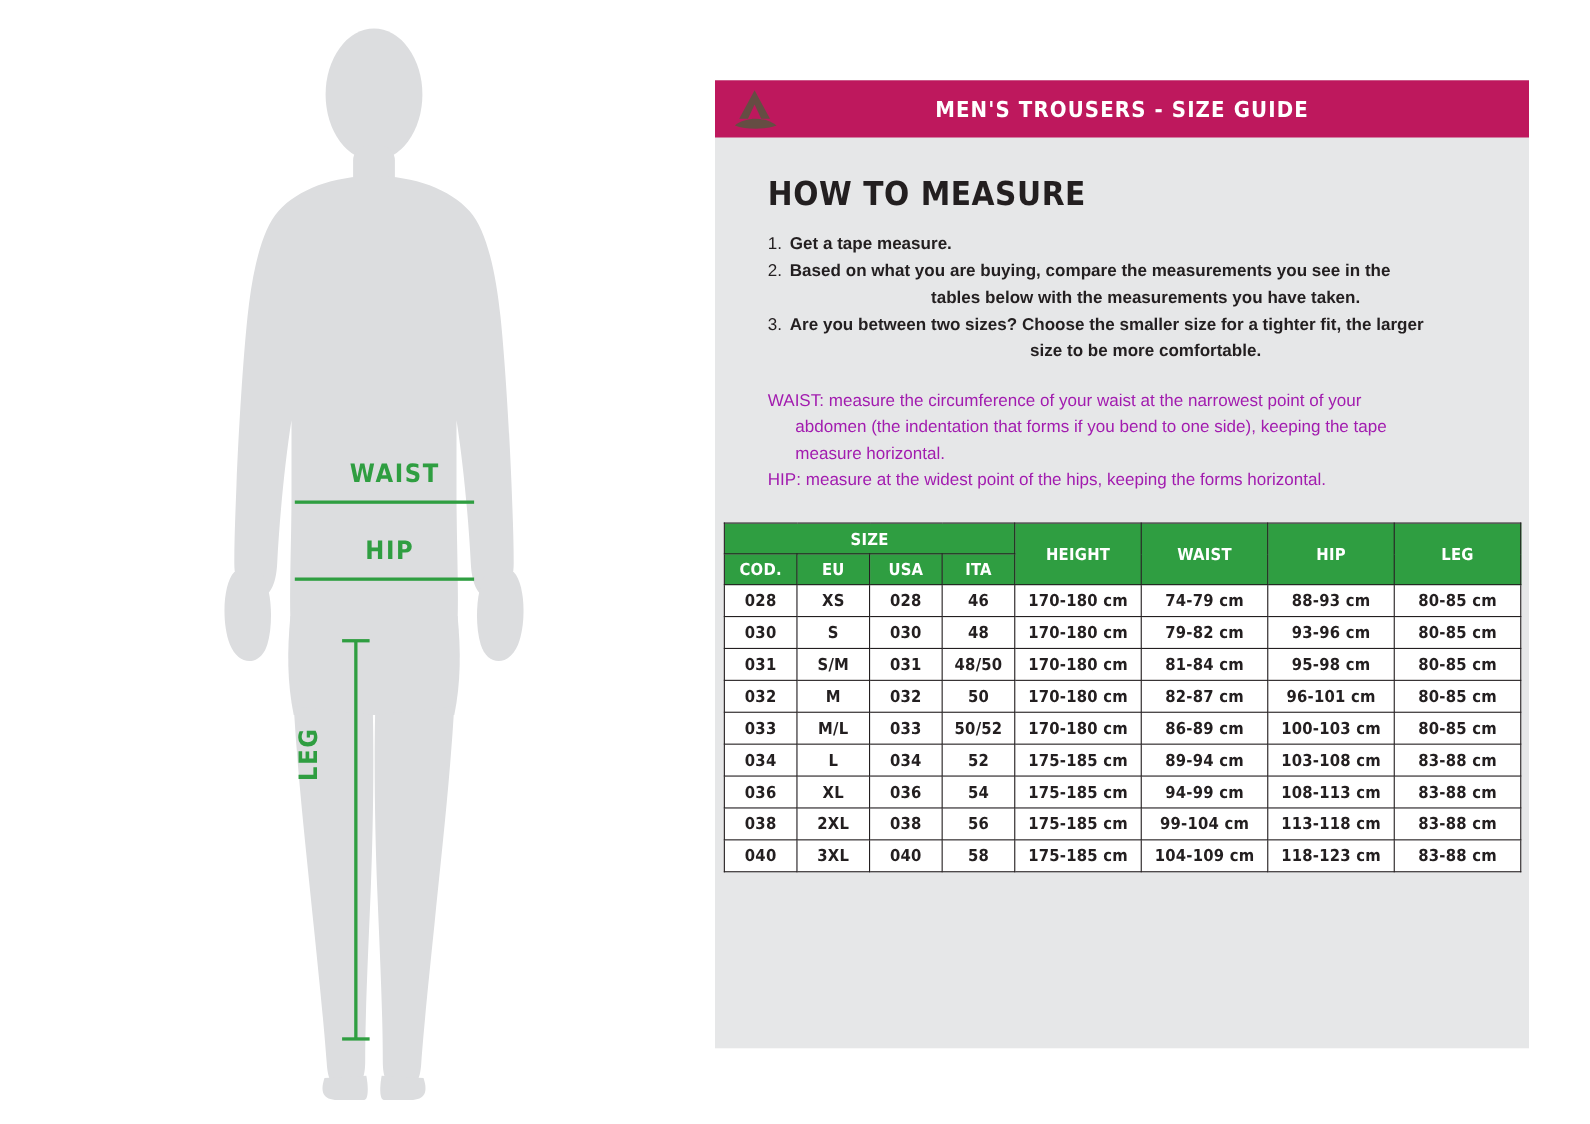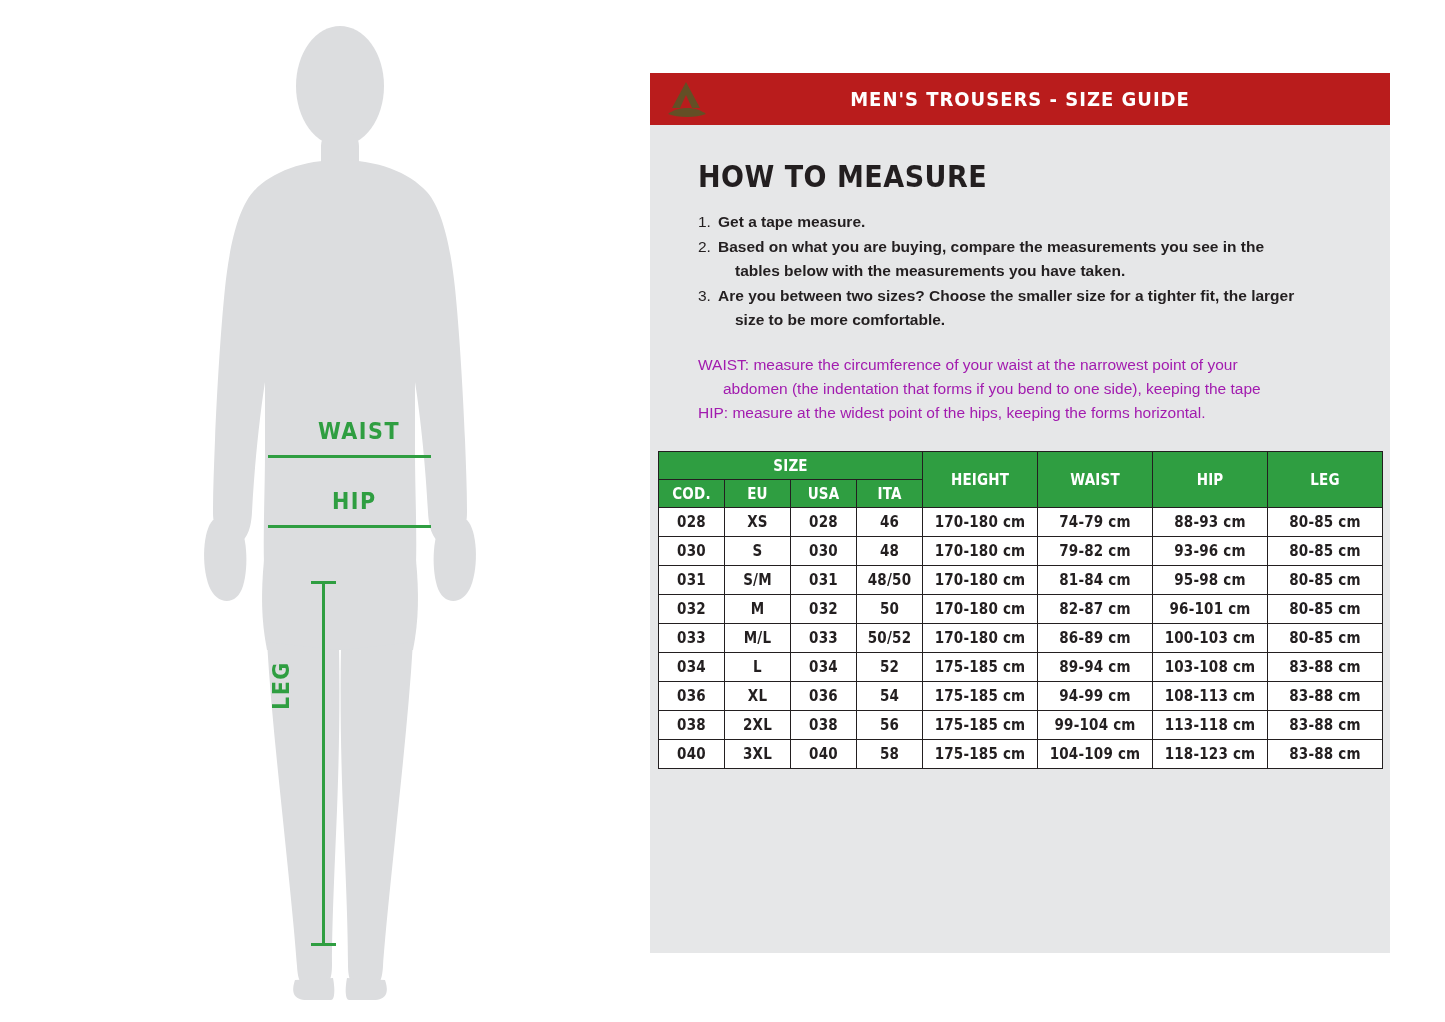--- a/index.html
+++ b/index.html
@@ -59,21 +59,21 @@
     position: absolute;
     left: 650px;
     top: 73px;
     width: 740px;
     height: 880px;
     background: #e6e7e8;
   }
   #card-header {
     position: relative;
     height: 52px;
-    background: #b91c1c;
+    background: #be185d;
     display: flex;
     align-items: center;
     justify-content: center;
   }
   #header-logo {
     position: absolute;
     left: 14px;
     top: 5px;
     width: 46px;
     height: 42px;
@@ -102,21 +102,21 @@
     color: #231f20;
     font-size: 15.5px;
     line-height: 1.55;
   }
   .step {
     display: flex;
     margin-bottom: 1px;
   }
   .step-num { width: 20px; flex: 0 0 20px; }
   .step-text { flex: 1 1 auto; font-weight: bold; }
-  .step-text .cont { display: block; padding-left: 17px; }
+  .step-text .cont { display: block; padding-left: 17px; text-align: center; }
 
   #definitions {
     margin: 21px 0 0 48px;
     width: 655px;
     color: #a21caf;
     font-size: 15.5px;
     line-height: 1.55;
   }
   .defn { margin-bottom: 0px; }
   .defn .cont { display: block; padding-left: 25px; }
@@ -261,20 +261,21 @@
         <span>Are you between two sizes? Choose the smaller size for a tighter fit, the larger</span>
         <span class="cont">size to be more comfortable.</span>
       </span>
     </div>
   </div>
 
   <div id="definitions">
     <div class="defn">
       <span>WAIST: measure the circumference of your waist at the narrowest point of your</span>
       <span class="cont">abdomen (the indentation that forms if you bend to one side), keeping the tape</span>
+      <span class="cont">measure horizontal.</span>
     </div>
     <div class="defn">
       <span>HIP: measure at the widest point of the hips, keeping the forms horizontal.</span>
     </div>
   </div>
 
   <div id="size-table-wrap">
     <table>
       <colgroup>
         <col class="c-cod">

